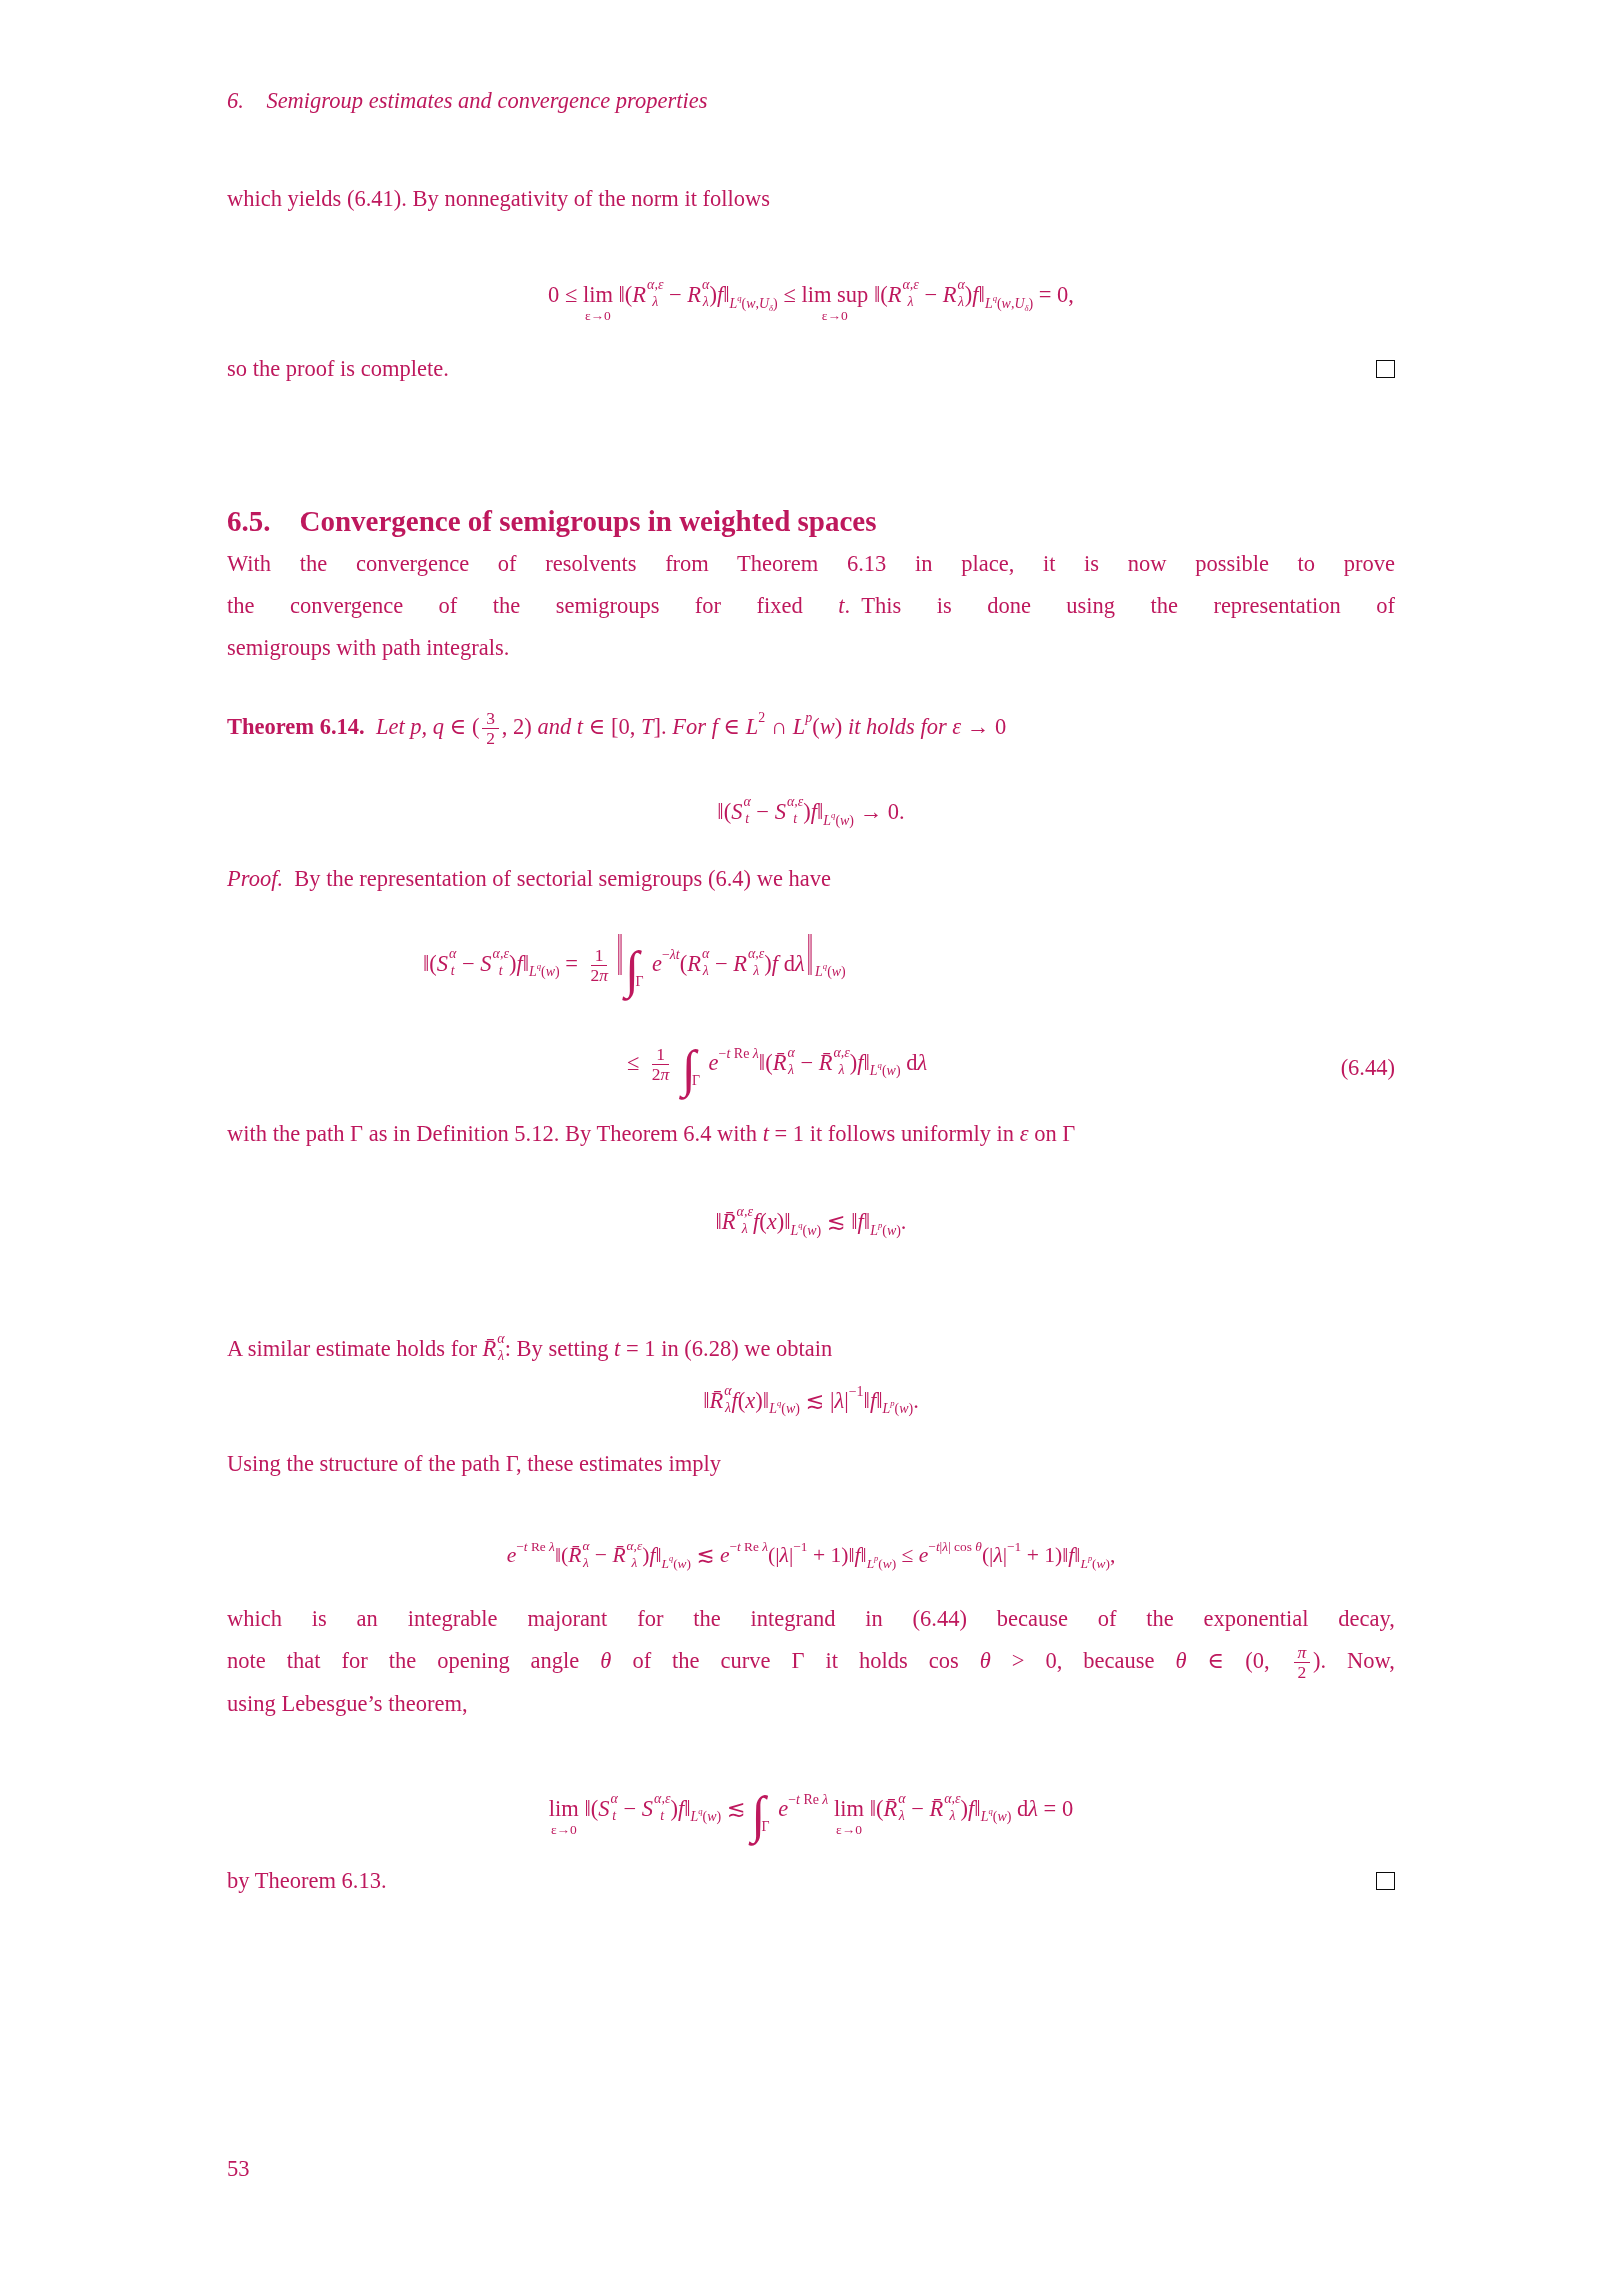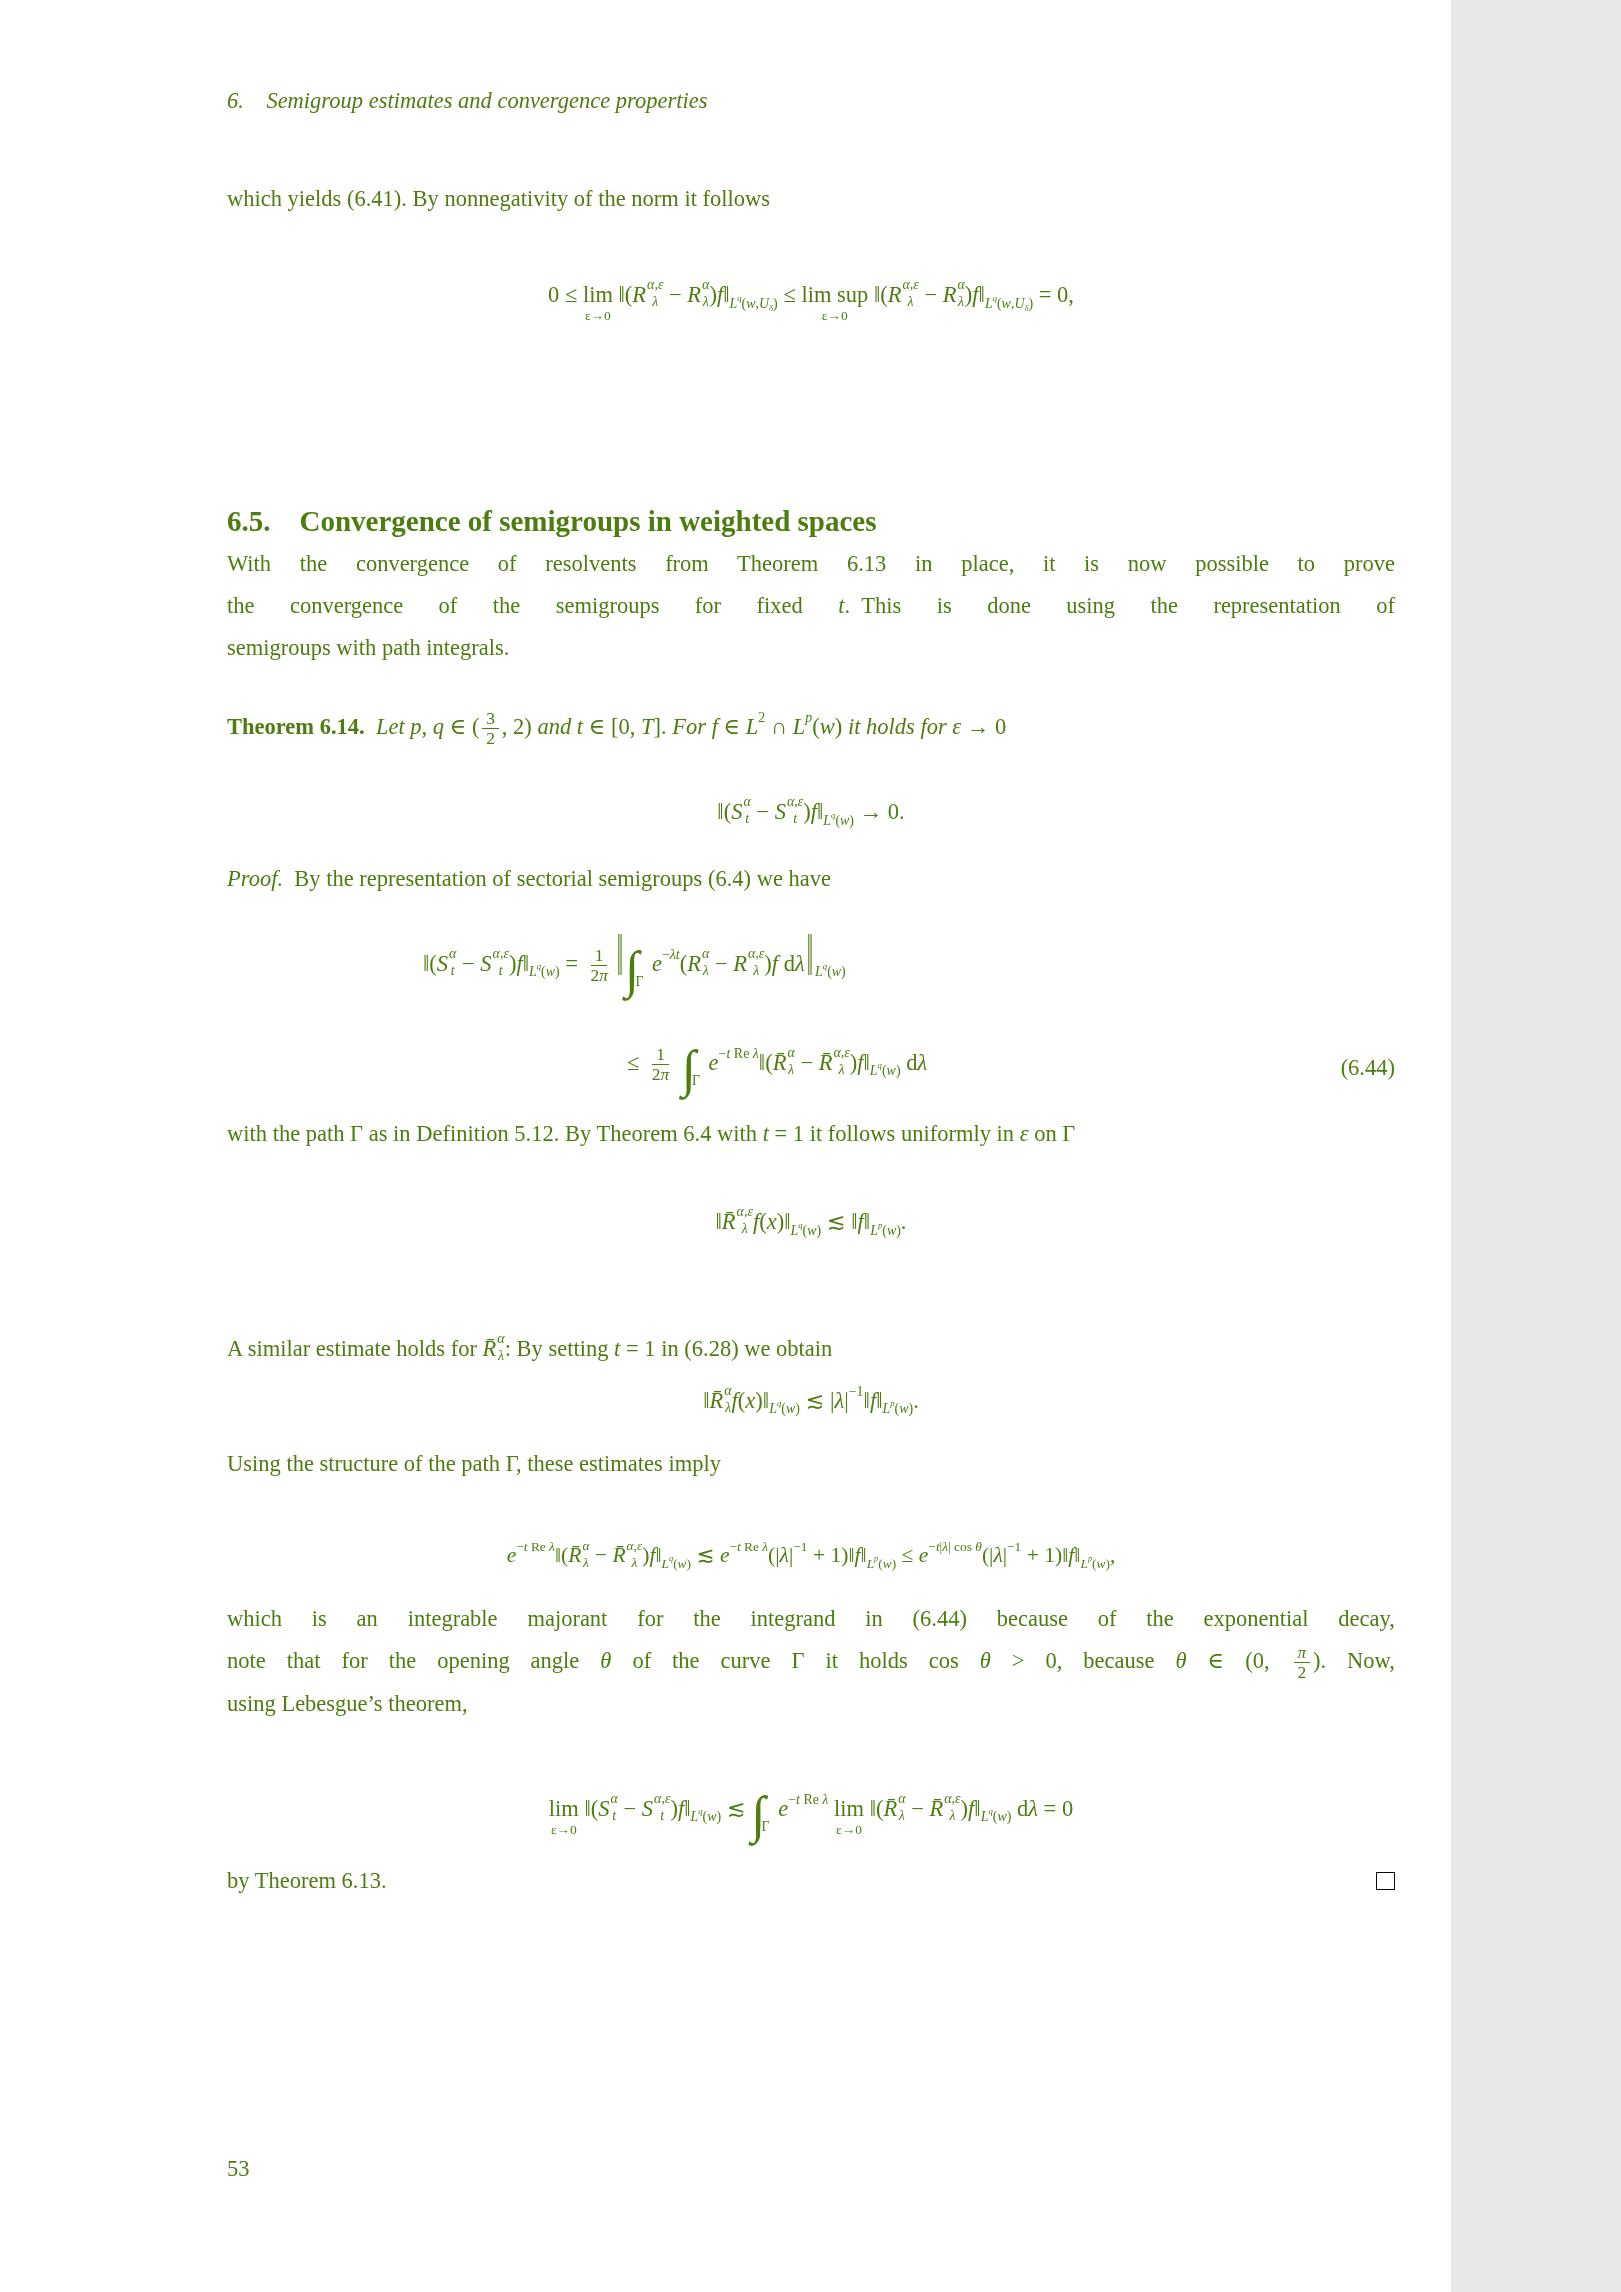--- a/index.html
+++ b/index.html
@@ -1,21 +1,21 @@
 <!DOCTYPE html>
 <html><head>
 <meta charset="utf-8">
 <style>
   html,body{margin:0;padding:0;background:#e8e8e8;}
   .page{
     position:relative;
-    width:1451px;height:2293px;
+    width:1621px;height:2293px;
     background:#ffffff;
     font-family:"Liberation Serif","DejaVu Serif",serif;
-    color:#4d7c0f;
+    color:#be185d;
     font-size:22.5px;
     overflow:hidden;
   }
   .abs{position:absolute;left:227px;width:1168px;}
   .rm{font-style:normal;}
   .it{font-style:italic;}
   .bf{font-weight:700;}
   .running-head{font-style:italic;font-size:22.5px;line-height:42px;}
   .heading{font-weight:700;font-size:29px;line-height:39px;}
   .para{line-height:42px;}
@@ -68,20 +68,24 @@
         <span class="ub">lim sup</span>
         <span class="uu">ε→0</span>
       </span><span class="rm"> ‖(</span><span class="ref"><span class="it">R</span><span class="ss">
           <span class="up"><span class="it">α,ε</span></span>
           <span class="dn"><span class="it">λ</span></span>
         </span></span><span class="rm"> − </span><span class="ref"><span class="it">R</span><span class="ss">
           <span class="up"><span class="it">α</span></span>
           <span class="dn"><span class="it">λ</span></span>
         </span></span><span class="rm">)</span><span class="it">f</span><span class="rm">‖</span><span class="ref"><span class="msub"><span class="it">L</span><span class="msup"><span class="it">q</span></span><span class="rm">(</span><span class="it">w</span><span class="rm">,</span><span class="it">U</span><span class="msub"><span class="it">δ</span></span><span class="rm">)</span></span></span><span class="rm"> = 0,</span></div>
 
+  <div class="abs rowflex" style="top:348px;">
+    <span>so the proof is complete.</span>
+    <span class="qed"></span>
+  </div>
 
   <div class="abs heading" style="top:457px;margin-top:45px;">6.5. Convergence of semigroups in weighted spaces</div>
 
   <div class="abs" style="top:543px;">
     <div class="pline">With the convergence of resolvents from Theorem 6.13 in place, it is now possible to prove</div>
     <div class="pline"><span class="rm">the convergence of the semigroups for fixed </span><span class="it">t</span><span class="rm">. This is done using the representation of</span></div>
     <div class="plast">semigroups with path integrals.</div>
   </div>
 
   <div class="abs para" style="top:697px;white-space:nowrap;"><span class="bf">Theorem 6.14.</span><span class="it"> Let p, q </span><span class="rm">∈ (</span><span class="fr">

